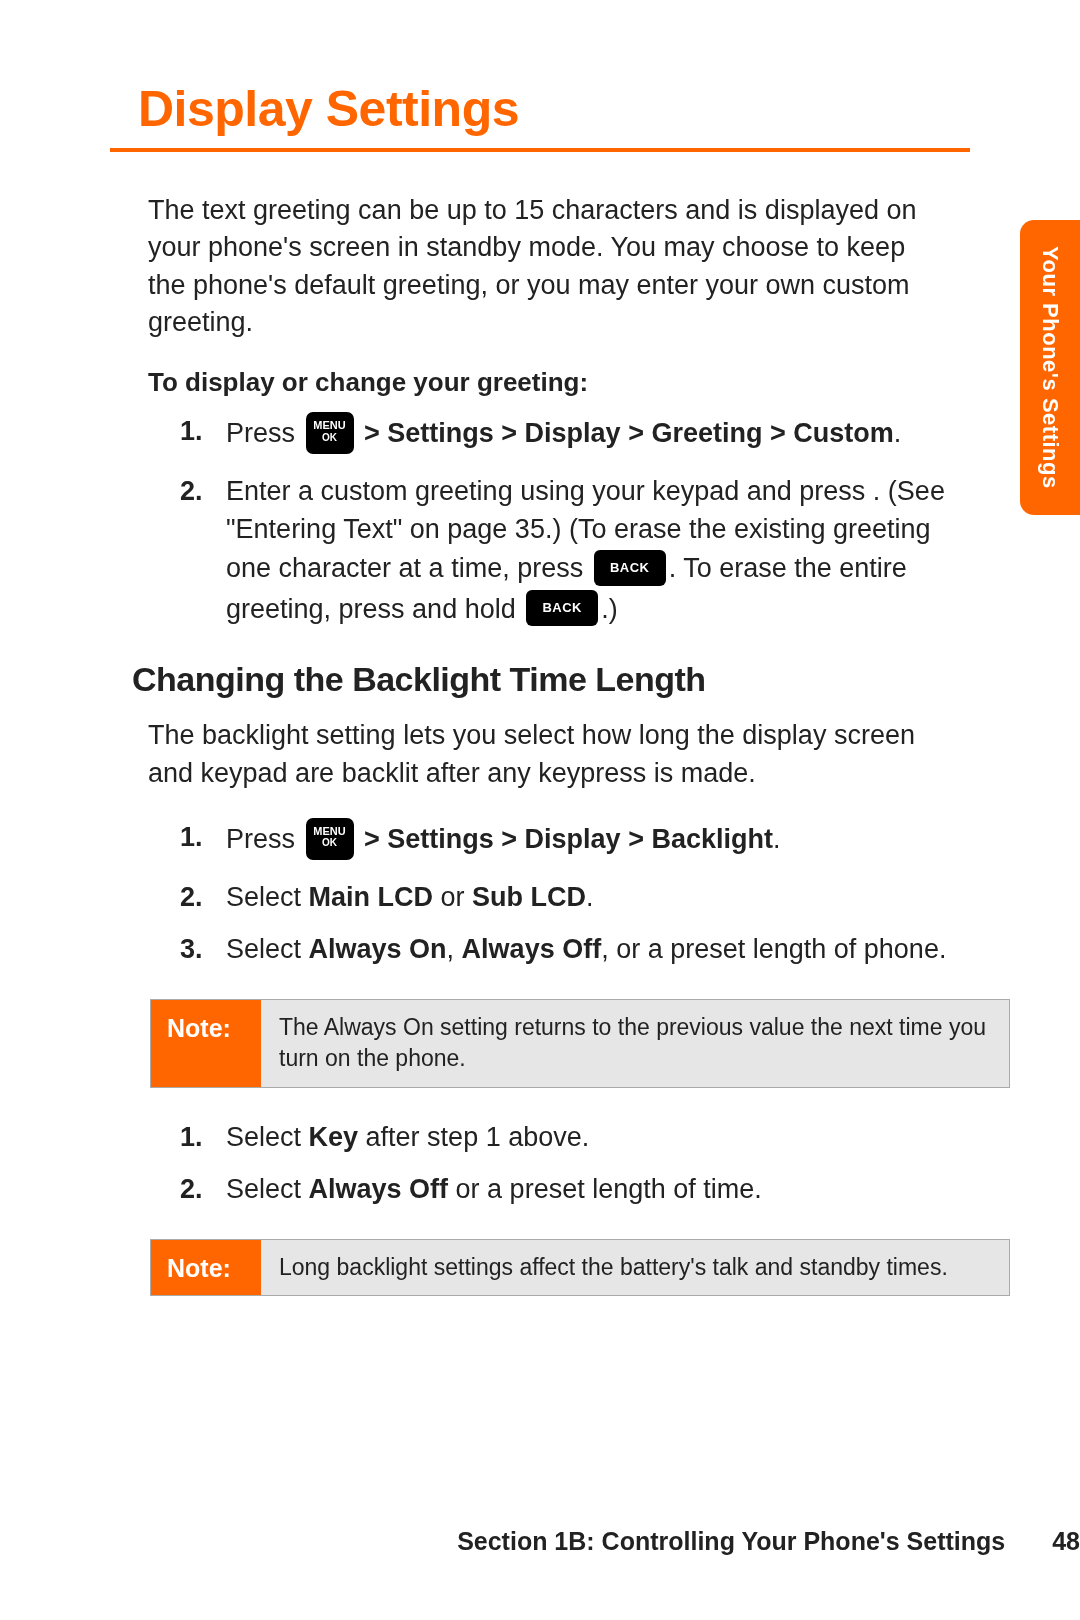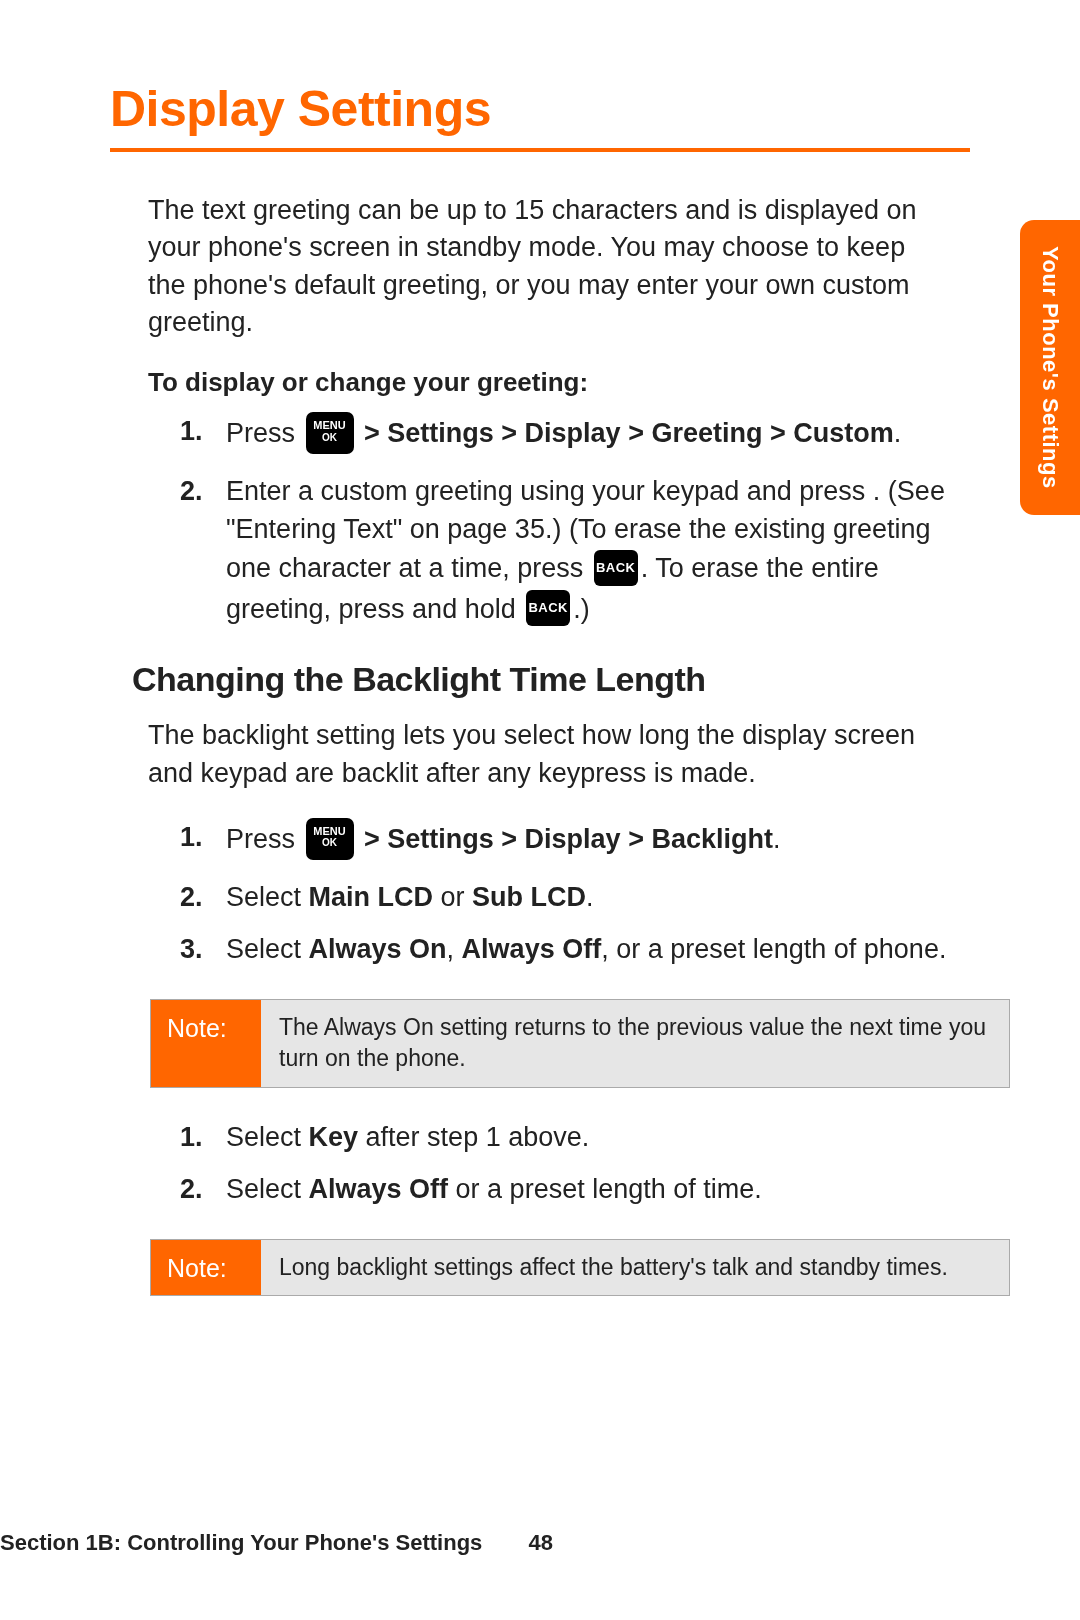--- a/index.html
+++ b/index.html
@@ -1,35 +1,35 @@
 <!DOCTYPE html>
 <html><head>
   <meta charset="utf-8">
   <style>
     * { box-sizing: border-box; margin: 0; padding: 0; }
     html, body { width: 1080px; height: 1620px; background: #fff; font-family: Arial, Helvetica, sans-serif; color: #222; position: relative; }
     .page { position: relative; width: 1080px; height: 1620px; padding: 80px 90px 70px 110px; }
     .side-tab { position: absolute; right: 0; top: 220px; width: 60px; height: 295px; background: #ff6600; border-top-left-radius: 14px; border-bottom-left-radius: 14px; display: flex; align-items: center; justify-content: center; }
     .side-tab span { writing-mode: vertical-rl; color: #fff; font-weight: 700; font-size: 22px; letter-spacing: 0.5px; }
-    h1.page-title { color: #ff6600; font-size: 50px; font-weight: 700; margin-bottom: 10px; letter-spacing: -0.5px; }
+    h1.page-title { color: #ff6600; font-size: 50px; font-weight: 700; margin-bottom: 10px; letter-spacing: -0.5px; margin-left: 28px; }
     .title-rule { border: none; height: 4px; background: #ff6600; margin-bottom: 40px; width: 860px; }
     h2.subhead { font-size: 34px; font-weight: 700; margin: 0 0 18px 22px; letter-spacing: -0.5px; }
     .para { font-size: 27px; line-height: 1.38; margin: 0 40px 26px 38px; }
     .proc-lead { font-size: 26px; font-weight: 700; margin: 0 0 14px 38px; }
     ol.steps { list-style: none; counter-reset: step; margin: 0 40px 30px 70px; }
     ol.steps > li { counter-increment: step; position: relative; font-size: 27px; line-height: 1.42; margin-bottom: 14px; padding-left: 46px; }
     ol.steps > li::before { content: counter(step) "."; position: absolute; left: 0; font-weight: 700; }
     .menu-key { display: inline-block; vertical-align: middle; width: 48px; height: 42px; background: #000; border-radius: 7px; color: #fff; font-weight: 700; text-align: center; font-size: 11px; line-height: 1.05; padding-top: 8px; margin: 0 3px 4px 3px; }
     .menu-key .line2 { font-size: 10px; }
-    .back-key { display: inline-block; vertical-align: middle; width: 44px; height: 36px; background: #000; border-radius: 6px; color: #fff; font-weight: 700; text-align: center; font-size: 13px; line-height: 36px; margin: 0 3px 4px 3px; letter-spacing: 0.5px; }
+    .back-key { display: inline-block; vertical-align: middle; width: 72px; height: 36px; background: #000; border-radius: 6px; color: #fff; font-weight: 700; text-align: center; font-size: 13px; line-height: 36px; margin: 0 3px 4px 3px; letter-spacing: 0.5px; }
     b { font-weight: 700; }
     .note-box { display: flex; border: 1px solid #aaa; width: 860px; margin: 6px 0 30px 40px; }
-    .note-label { background: #ff6600; color: #fff; font-weight: 400; font-size: 25px; padding: 14px 16px 0 16px; min-width: 110px; }
+    .note-label { background: #ff6600; color: #fff; font-weight: 700; font-size: 25px; padding: 14px 16px 0 16px; min-width: 110px; }
     .note-body { background: #e6e6e6; font-size: 23px; line-height: 1.38; padding: 12px 18px; flex: 1; }
-    .footer { position: absolute; bottom: 64px; left: 0; right: 0; text-align: left; font-size: 22px; font-weight: 700; }
+    .footer { position: absolute; bottom: 64px; left: 0; right: 0; text-align: right; font-size: 25px; font-weight: 700; }
     .footer .pg { font-weight: 700; margin-left: 40px; }
   </style>
 </head>
 <body>
 
 <div class="page">
 
   <div class="side-tab">
     <span>Your Phone's Settings</span>
   </div>

